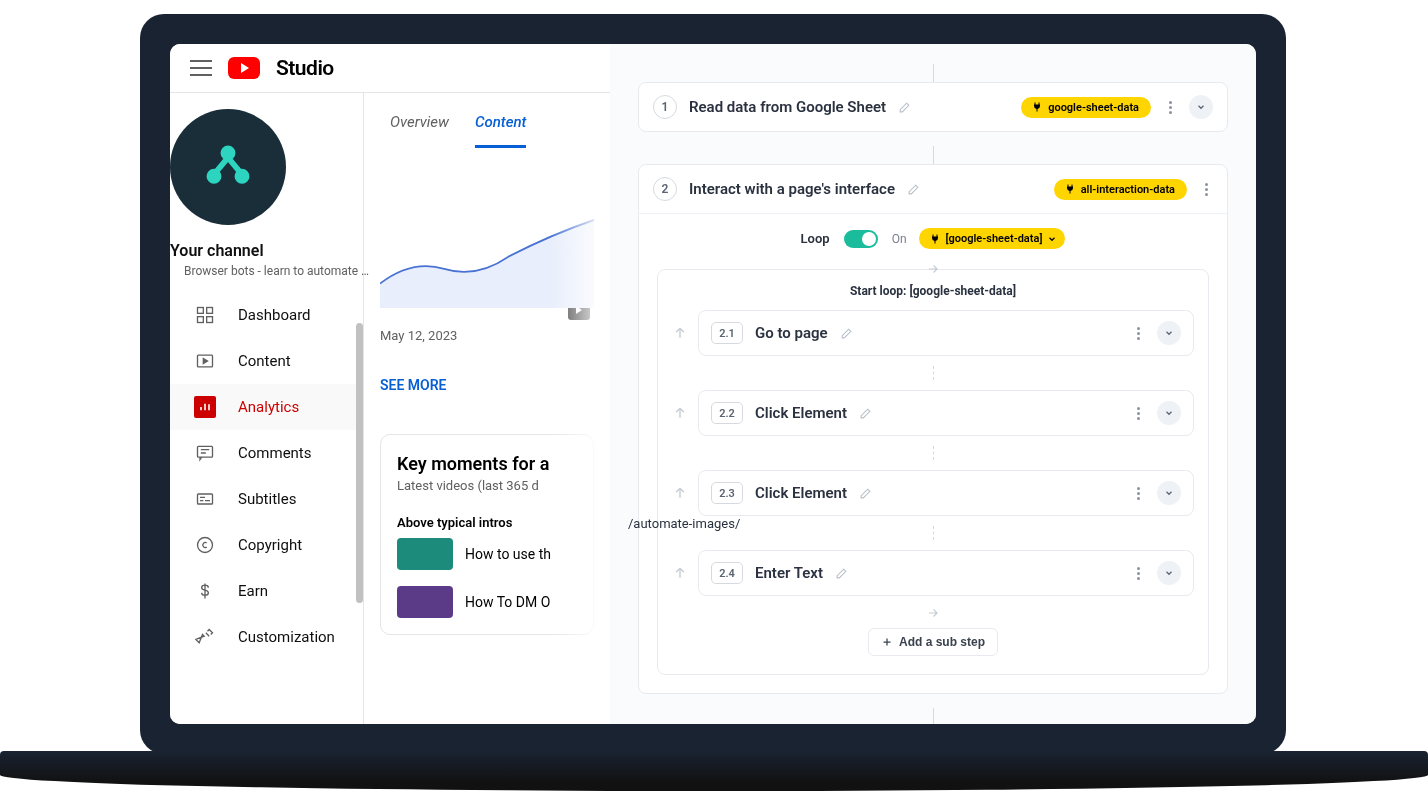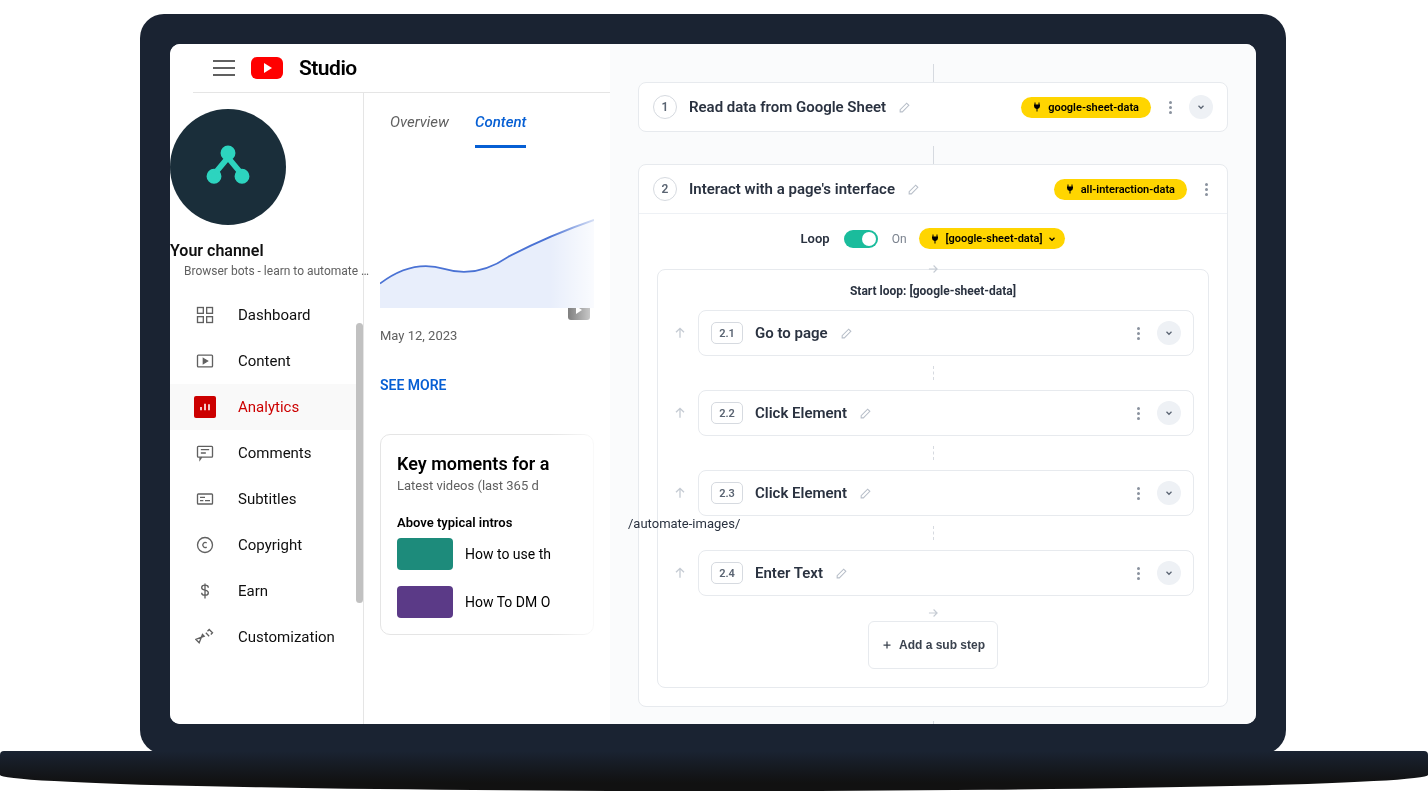--- a/index.html
+++ b/index.html
@@ -3,21 +3,21 @@
   <meta charset="utf-8">
   <style>
     * { box-sizing: border-box; margin: 0; padding: 0; }
     body { font-family: -apple-system, BlinkMacSystemFont, 'Segoe UI', Roboto, Arial, sans-serif; background: transparent; overflow: hidden; }
     .laptop-outer { position: relative; width: 1428px; height: 809px; }
     .laptop-screen { position: absolute; left: 140px; top: 14px; width: 1146px; height: 740px; background: #1a2332; border-radius: 24px; padding: 30px; display:flex; }
     .screen-content { background: #fff; border-radius: 10px; width: 100%; height: 100%; overflow: hidden; display: flex; position: relative; }
     .laptop-base { position: absolute; bottom: 18px; left: 0; width: 1428px; height: 40px; background: linear-gradient(#1a2332 0%, #111 80%); border-radius: 4px 4px 50% 50% / 4px 4px 40% 40%; }
     
     .left-panel { width: 440px; height:100%; display:flex; flex-direction:column; background:#fff; position:relative; z-index:2;}
-    .yt-header { display:flex; align-items:center; gap:16px; padding: 12px 20px; border-bottom: 1px solid #e5e5e5; margin-left: 23px; }
+    .yt-header { display:flex; align-items:center; gap:16px; padding: 12px 20px; border-bottom: 1px solid #e5e5e5; }
     .menu-icon { width:22px; height:16px; display:flex; flex-direction:column; justify-content:space-between; cursor:pointer;}
     .menu-icon div{height:2px; background:#606060;}
     .yt-logo { width:32px; height:22px; background:#ff0000; border-radius:6px; display:flex; align-items:center; justify-content:center;}
     .yt-logo::after { content:''; border-left:8px solid #fff; border-top:5px solid transparent; border-bottom:5px solid transparent; margin-left:2px;}
     .studio-text{ font-size:21px; font-weight:600; letter-spacing:-0.5px;}
     
     .body-row { display:flex; flex:1; overflow:hidden;}
     .sidebar { width: 194px; border-right:1px solid #e5e5e5; display:flex; flex-direction:column; align-items:flex-start; padding-top:16px; position:relative;}
     .avatar-circle { width:116px; height:116px; border-radius:50%; background:#1a2e3a; display:flex; align-items:center; justify-content:center;}
     .avatar-circle svg{width:56px;height:56px;}
@@ -74,21 +74,21 @@
     .tag-chip.drop{padding-right:8px;}
     .loop-box{border:1px solid #e7eaee; border-radius:8px; margin-top:8px; padding:14px 14px 18px; position:relative;}
     .loop-heading{ text-align:center; font-size:12px; font-weight:700; color:#2a3240; margin-bottom:12px;}
     .arrow-top{position:absolute; top:-8px; left:50%; transform:translateX(-50%); color:#c5cbd3;}
     .sub-row{display:flex; align-items:center; gap:10px; position:relative; margin:10px 0;}
     .arrow-up{color:#c5cbd3; cursor:pointer; width:16px;}
     .sub-card{flex:1; border:1px solid #e7eaee; border-radius:8px; background:#fff;}
     .sub-card .step-header{padding:10px 12px;}
     .conn-line{height:14px;width:0; border-left:1px dashed #d6dae0; margin-left:50%;}
     .arrow-right-small{ display:block; margin: 8px auto 0; text-align:center; color:#c5cbd3;}
-    .add-sub{ margin:1px auto 0; display:inline-flex; align-items:center; gap:6px; border:1px solid #e7eaee; background:#fff; padding:16px 12px; border-radius:6px; font-size:12px; font-weight:600; color:#3a424e; cursor:pointer;}
+    .add-sub{ margin:8px auto 0; display:inline-flex; align-items:center; gap:6px; border:1px solid #e7eaee; background:#fff; padding:6px 12px; border-radius:6px; font-size:12px; font-weight:600; color:#3a424e; cursor:pointer;}
     .add-sub-wrap{text-align:center;}
     .conn-between{height:18px;width:0; border-left:1px solid #d6dae0; margin:0 auto;}
     .floating-path{ position:absolute; left:18px; top:472px; font-size:13px; color:#2a3240; z-index:5; pointer-events:none;}
   </style>
 </head>
 <body>
 
 <div class="laptop-outer">
   <div class="laptop-screen">
     <div class="screen-content">

